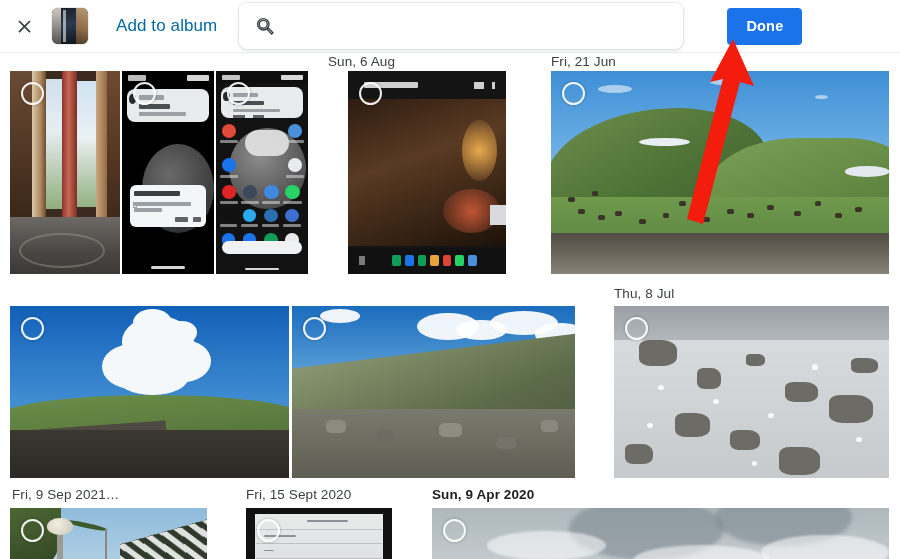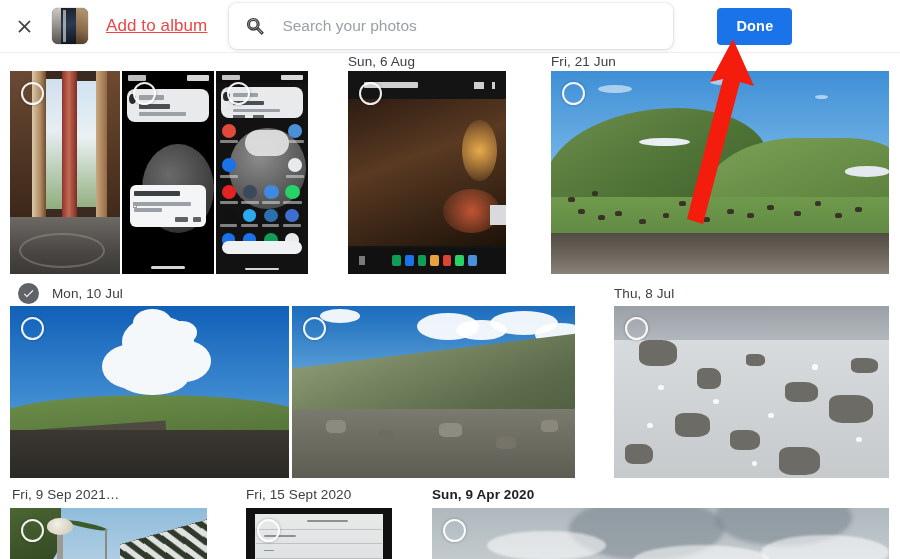--- a/index.html
+++ b/index.html
@@ -41,27 +41,26 @@
   }
   .album-thumb i {
     position: absolute; display: block;
   }
   .at1 { left:0; top:0; width:26%; height:100%; background:linear-gradient(180deg,#cfc9c2,#8d8a86 55%,#55524e); }
   .at2 { left:26%; top:0; width:40%; height:100%; background:linear-gradient(170deg,#1b2027,#2b3a52 45%,#10151c); }
   .at3 { left:66%; top:0; width:34%; height:100%; background:linear-gradient(200deg,#b79a75,#8a6a4a 60%,#4d3b2a); }
   .at4 { left:30%; top:6%; width:9%; height:88%; background:rgba(255,255,255,.55); }
 
   .header-title {
-    margin-left: 18px;
+    margin-left: 28px;
     font-size: 17px;
-    color: #ef4444;
+    color: #0369a1;
     letter-spacing: .1px;
     white-space: nowrap;
     flex: none;
-    text-decoration: underline;
   }
 
   .search-wrap {
     margin-left: 22px;
     width: 444px; height: 46px;
     background: #ffffff;
     border-radius: 8px;
     box-shadow: 0 1px 4px rgba(60,64,67,.18), 0 0 0 1px rgba(60,64,67,.06);
     display: flex; align-items: center;
     flex: none;
@@ -357,21 +356,20 @@
   </div>
 
   <div class="header-title">Add to album</div>
 
   <div class="search-wrap">
     <span class="search-icon">
       <svg width="21" height="21" viewBox="0 0 24 24">
         <path d="M15.5 14h-.79l-.28-.27A6.47 6.47 0 0 0 16 9.5 6.5 6.5 0 1 0 9.5 16c1.61 0 3.09-.59 4.23-1.57l.27.28v.79l5 4.99L20.49 19l-4.99-5zm-6 0C7.01 14 5 11.99 5 9.5S7.01 5 9.5 5 14 7.01 14 9.5 11.99 14 9.5 14z" fill="none" stroke="#3c4043" stroke-width="1.6"></path>
       </svg>
     </span>
-    <input class="search-input" type="text" placeholder="Search your photos" style="">
   </div>
 
 
   <button class="done-btn">Done</button>
 </div>
 
 <div class="grid-area">
 
 
   <div class="tile" style="left:10px; top:18px; width:110px; height:203px;">
@@ -461,21 +459,21 @@
       <i class="ic" style="left:29%;top:80%;width:15%;height:6.5%;background:#1a73e8;"></i>
       <i class="ic" style="left:52%;top:80%;width:15%;height:6.5%;background:#0f9d58;"></i>
       <i class="ic" style="left:75%;top:80%;width:15%;height:6.5%;background:#e8eaed;"></i>
 
       <i class="searchbar"></i>
       <i class="navbar" style="left:32%;bottom:2%;width:36%;height:1.2%;background:#d6d6d6;border-radius:3px;"></i>
     </div>
     <span class="sel"></span>
   </div>
 
-  <div class="date-row" style="left:348px; top:-3px;justify-content:center;">
+  <div class="date-row" style="left:328px; top:-3px;justify-content:center;">
     <span class="date-label">Sun, 6 Aug</span>
   </div>
 
   <div class="tile" style="left:348px; top:18px; width:158px; height:203px;">
     <div class="ph p-pix">
       <i class="bgphoto"></i>
         <i class="glow"></i>
         <i class="glow2"></i>
       <i class="topbar"></i>
         <i class="fname"></i>
@@ -550,28 +548,20 @@
       <i class="animal" style="left:72%;top:69%;"></i>
       <i class="animal" style="left:78%;top:64%;"></i>
       <i class="animal" style="left:84%;top:70%;"></i>
       <i class="animal" style="left:90%;top:67%;"></i>
       <i class="animal" style="left:5%;top:62%;"></i>
       <i class="animal" style="left:12%;top:59%;"></i>
     </div>
     <span class="sel"></span>
   </div>
 
-  <div class="date-row" style="left:18px; top:229px;">
-    <span class="date-check">
-      <svg width="13" height="13" viewBox="0 0 24 24">
-        <path d="M9 16.2L4.8 12l-1.4 1.4L9 19 21 7l-1.4-1.4z" fill="#ffffff"></path>
-      </svg>
-    </span>
-    <span class="date-label">Mon, 10 Jul</span>
-  </div>
 
   <div class="tile" style="left:10px; top:253px; width:279px; height:172px;">
     <div class="ph p-cloud">
       <i class="sky"></i>
       <b class="puff" style="left:40%;top:6%;width:26%;height:30%;"></b>
       <b class="puff" style="left:33%;top:22%;width:22%;height:26%;"></b>
       <b class="puff" style="left:52%;top:20%;width:20%;height:24%;"></b>
       <b class="puff" style="left:44%;top:2%;width:14%;height:16%;"></b>
       <b class="puff" style="left:38%;top:30%;width:26%;height:22%;"></b>
       <b class="puff" style="left:56%;top:9%;width:11%;height:13%;"></b>

